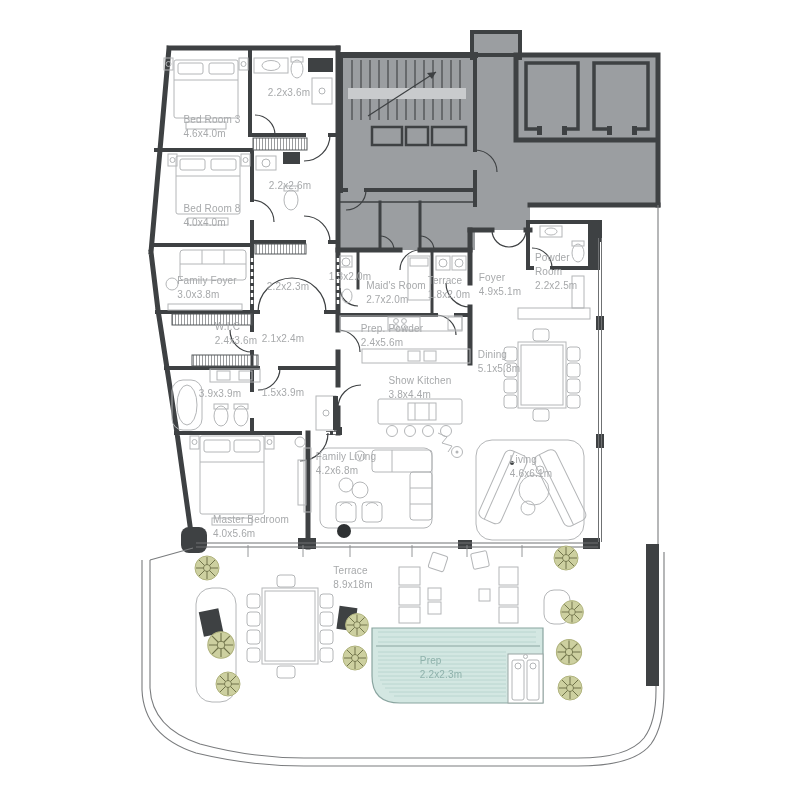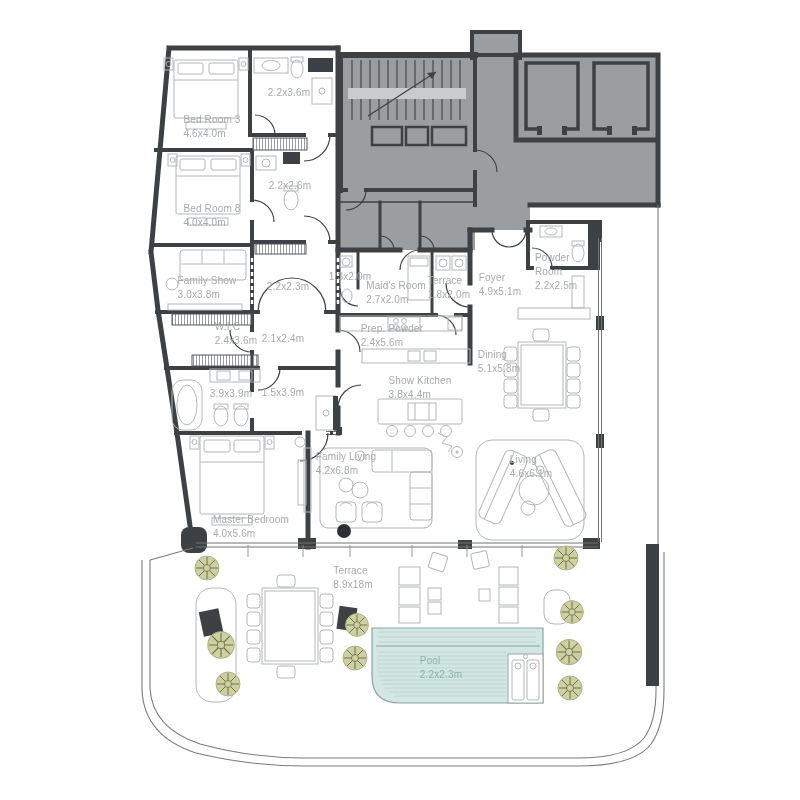--- a/index.html
+++ b/index.html
@@ -428,21 +428,21 @@
       <span>2.2x3.6m</span>
     </div>
 <div class="lbl" style="left:290px;top:186px">
       <span>2.2x2.6m</span>
     </div>
 <div class="lbl" style="left:212px;top:216px">
       <span>Bed Room 8</span>
       <span>4.0x4.0m</span>
     </div>
 <div class="lbl" style="left:207px;top:288px">
-      <span>Family Show</span>
+      <span>Family Foyer</span>
       <span>3.0x3.8m</span>
     </div>
 <div class="lbl" style="left:288px;top:287px">
       <span>2.2x2.3m</span>
     </div>
 <div class="lbl" style="left:350px;top:277px">
       <span>1.3x2.0m</span>
     </div>
 <div class="lbl" style="left:396px;top:293px">
       <span>Maid's Room</span>
@@ -468,21 +468,21 @@
       <span>2.1x2.4m</span>
     </div>
 <div class="lbl" style="left:392px;top:336px">
       <span>Prep. Powder</span>
       <span>2.4x5.6m</span>
     </div>
 <div class="lbl" style="left:499px;top:362px">
       <span>Dining</span>
       <span>5.1x5.8m</span>
     </div>
-<div class="lbl" style="left:231px;top:394px">
+<div class="lbl" style="left:220px;top:394px">
       <span>3.9x3.9m</span>
     </div>
 <div class="lbl" style="left:283px;top:393px">
       <span>1.5x3.9m</span>
     </div>
 <div class="lbl" style="left:420px;top:388px">
       <span>Show Kitchen</span>
       <span>3.8x4.4m</span>
     </div>
 <div class="lbl" style="left:346px;top:464px">
@@ -495,17 +495,17 @@
     </div>
 <div class="lbl" style="left:251px;top:527px">
       <span>Master Bedroom</span>
       <span>4.0x5.6m</span>
     </div>
 <div class="lbl" style="left:353px;top:578px">
       <span>Terrace</span>
       <span>8.9x18m</span>
     </div>
 <div class="lbl pool" style="left:441px;top:668px">
-      <span>Pool</span>
+      <span>Prep</span>
       <span>2.2x2.3m</span>
     </div>
 
 </div>
 
 </body></html>

